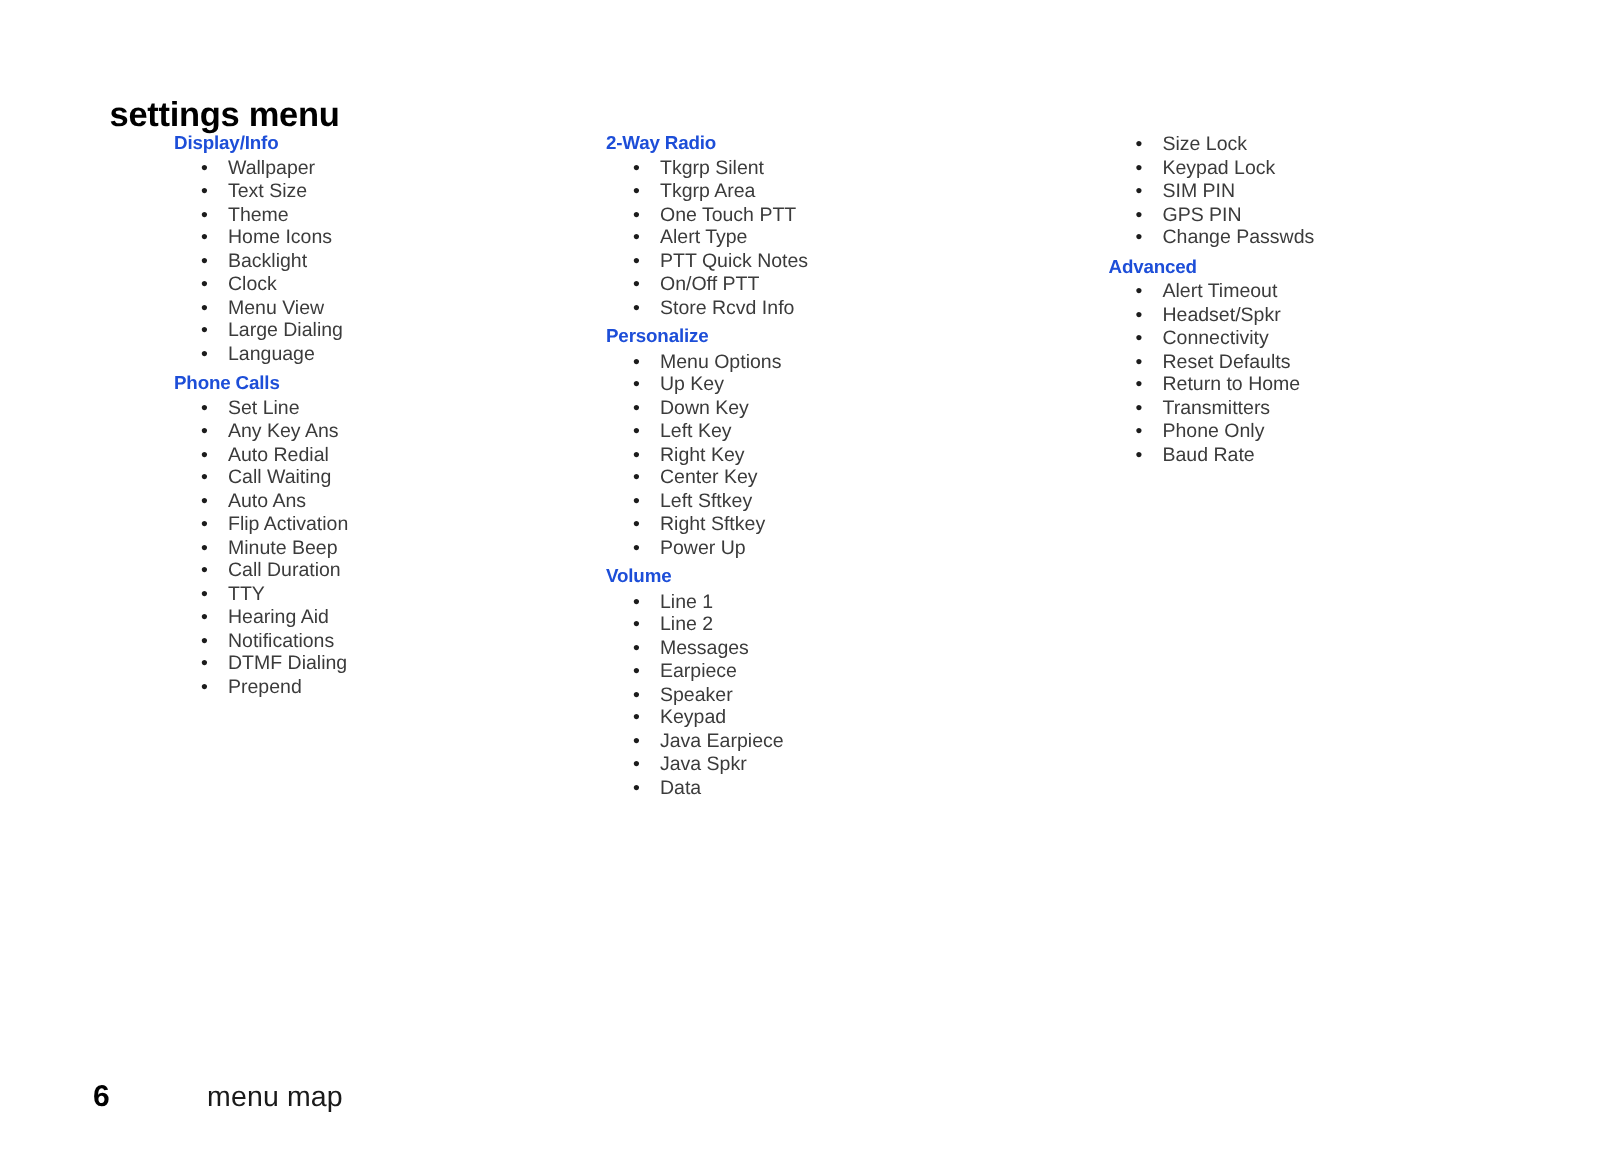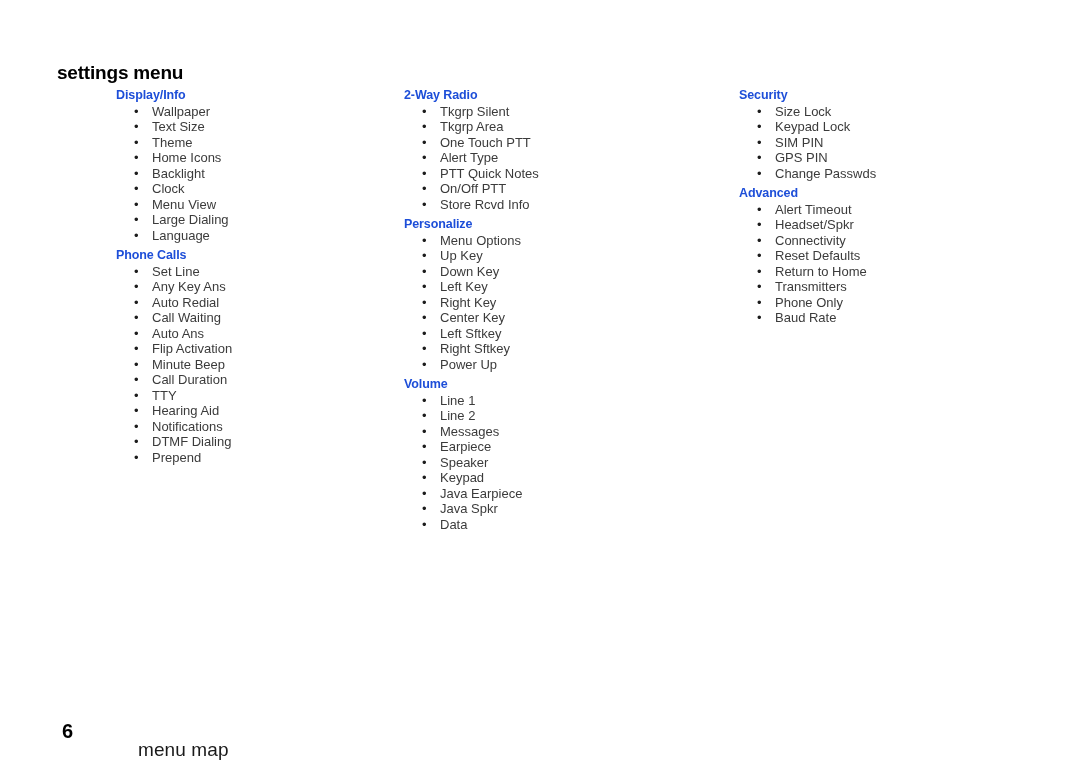--- a/index.html
+++ b/index.html
@@ -17,23 +17,23 @@
   }
 
   .page {
     position: absolute;
     inset: 0;
   }
 
   
   .page-title {
     position: absolute;
-    left: 57px;
+    left: 73px;
     top: 50px;
-    font-size: 19px;
+    font-size: 23px;
     font-weight: bold;
     color: #000000;
     letter-spacing: -0.2px;
     line-height: 1;
   }
 
   
   .columns {
     position: absolute;
     left: 0;
@@ -98,21 +98,21 @@
     left: 62px;
     top: 0;
     font-size: 20px;
     font-weight: bold;
     color: #000000;
     line-height: 26px;
   }
   .footer-label {
     position: absolute;
     left: 138px;
-    top: 19px;
+    top: 1px;
     font-size: 19px;
     font-weight: normal;
     color: #1a1a1a;
     line-height: 26px;
     letter-spacing: 0.1px;
     text-align: center;
   }
 </style>
 </head>
 <body>
@@ -193,21 +193,20 @@
             <li class="item"><span class="bullet">•</span><span>Speaker</span></li>
             <li class="item"><span class="bullet">•</span><span>Keypad</span></li>
             <li class="item"><span class="bullet">•</span><span>Java Earpiece</span></li>
             <li class="item"><span class="bullet">•</span><span>Java Spkr</span></li>
             <li class="item"><span class="bullet">•</span><span>Data</span></li>
           </ul>
         </div>
       </div>
       <div class="column column-2">
         <div class="section">
-          <div class="section-heading">Security</div>
           <ul class="item-list">
             <li class="item"><span class="bullet">•</span><span>Size Lock</span></li>
             <li class="item"><span class="bullet">•</span><span>Keypad Lock</span></li>
             <li class="item"><span class="bullet">•</span><span>SIM PIN</span></li>
             <li class="item"><span class="bullet">•</span><span>GPS PIN</span></li>
             <li class="item"><span class="bullet">•</span><span>Change Passwds</span></li>
           </ul>
         </div>
         <div class="section">
           <div class="section-heading">Advanced</div>

